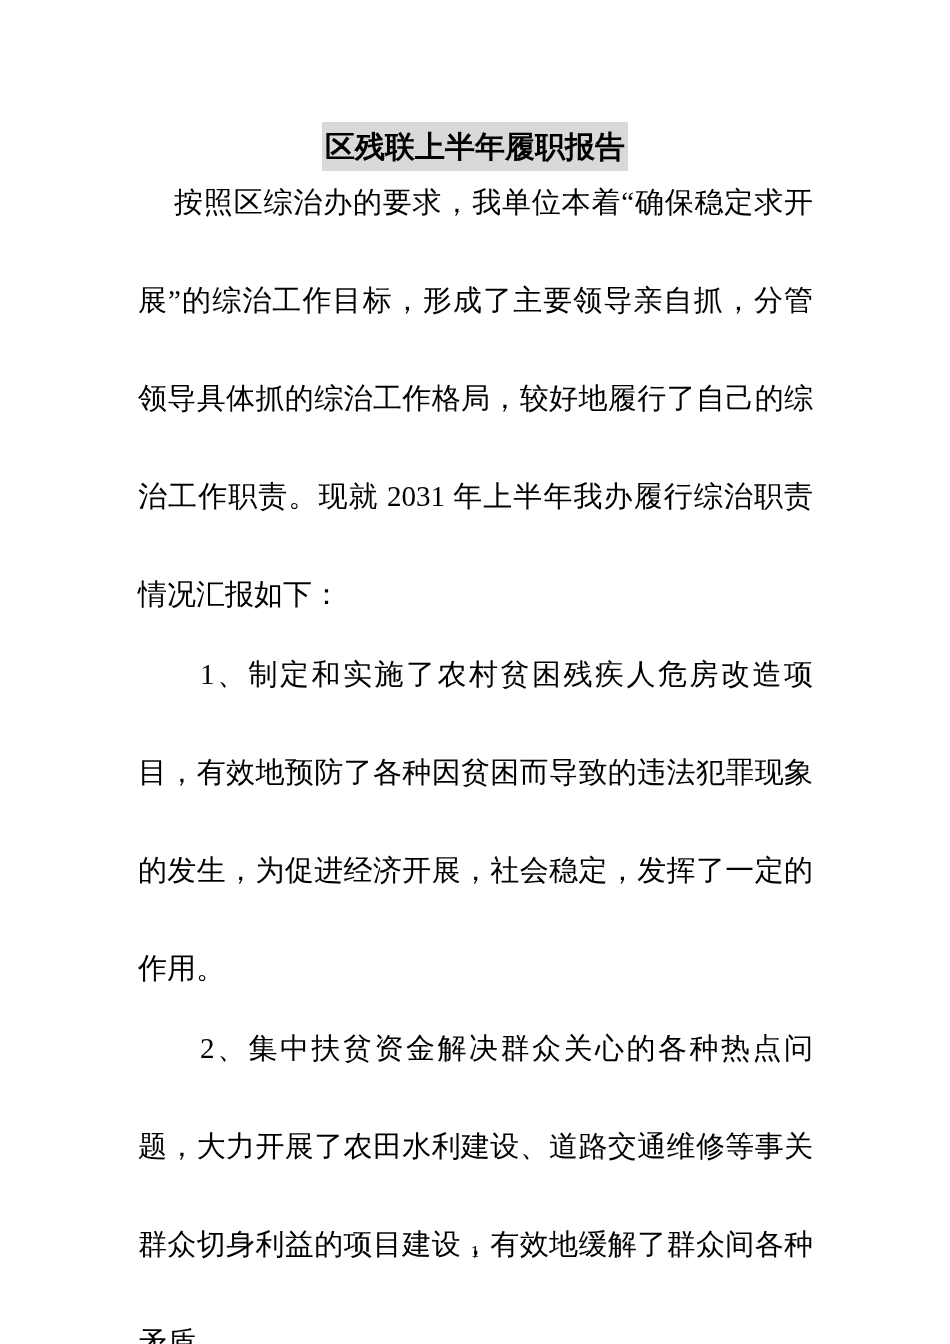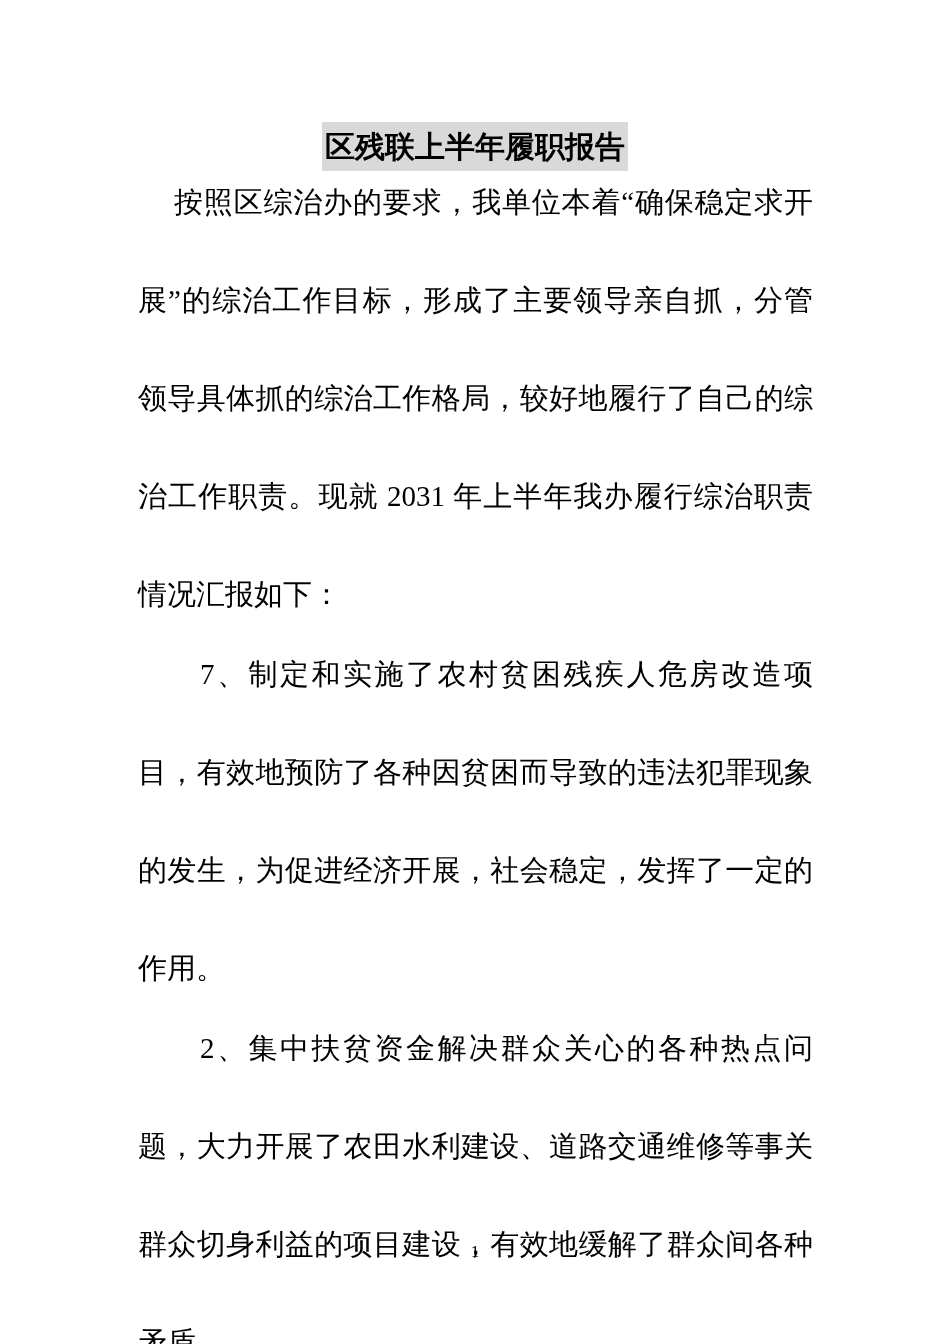--- a/index.html
+++ b/index.html
@@ -66,19 +66,19 @@
 </style>
 </head>
 <body>
 
 <div class="page">
 
   <h1 class="doc-title"><span class="hl">区残联上半年履职报告</span></h1>
 
   <div class="doc-body">
     <p class="indent-1">按照区综治办的要求，我单位本着“确保稳定求开展”的综治工作目标，形成了主要领导亲自抓，分管领导具体抓的综治工作格局，较好地履行了自己的综治工作职责。现就 2031 年上半年我办履行综治职责情况汇报如下：</p>
-    <p class="indent-2">7、制定和实施了农村贫困残疾人危房改造项目，有效地预防了各种因贫困而导致的违法犯罪现象的发生，为促进经济开展，社会稳定，发挥了一定的作用。</p>
+    <p class="indent-2">1、制定和实施了农村贫困残疾人危房改造项目，有效地预防了各种因贫困而导致的违法犯罪现象的发生，为促进经济开展，社会稳定，发挥了一定的作用。</p>
     <p class="indent-2">2、集中扶贫资金解决群众关心的各种热点问题，大力开展了农田水利建设、道路交通维修等事关群众切身利益的项目建设，有效地缓解了群众间各种矛盾</p>
   </div>
 
   <div class="page-number">1</div>
 
 </div>
 
 </body></html>

